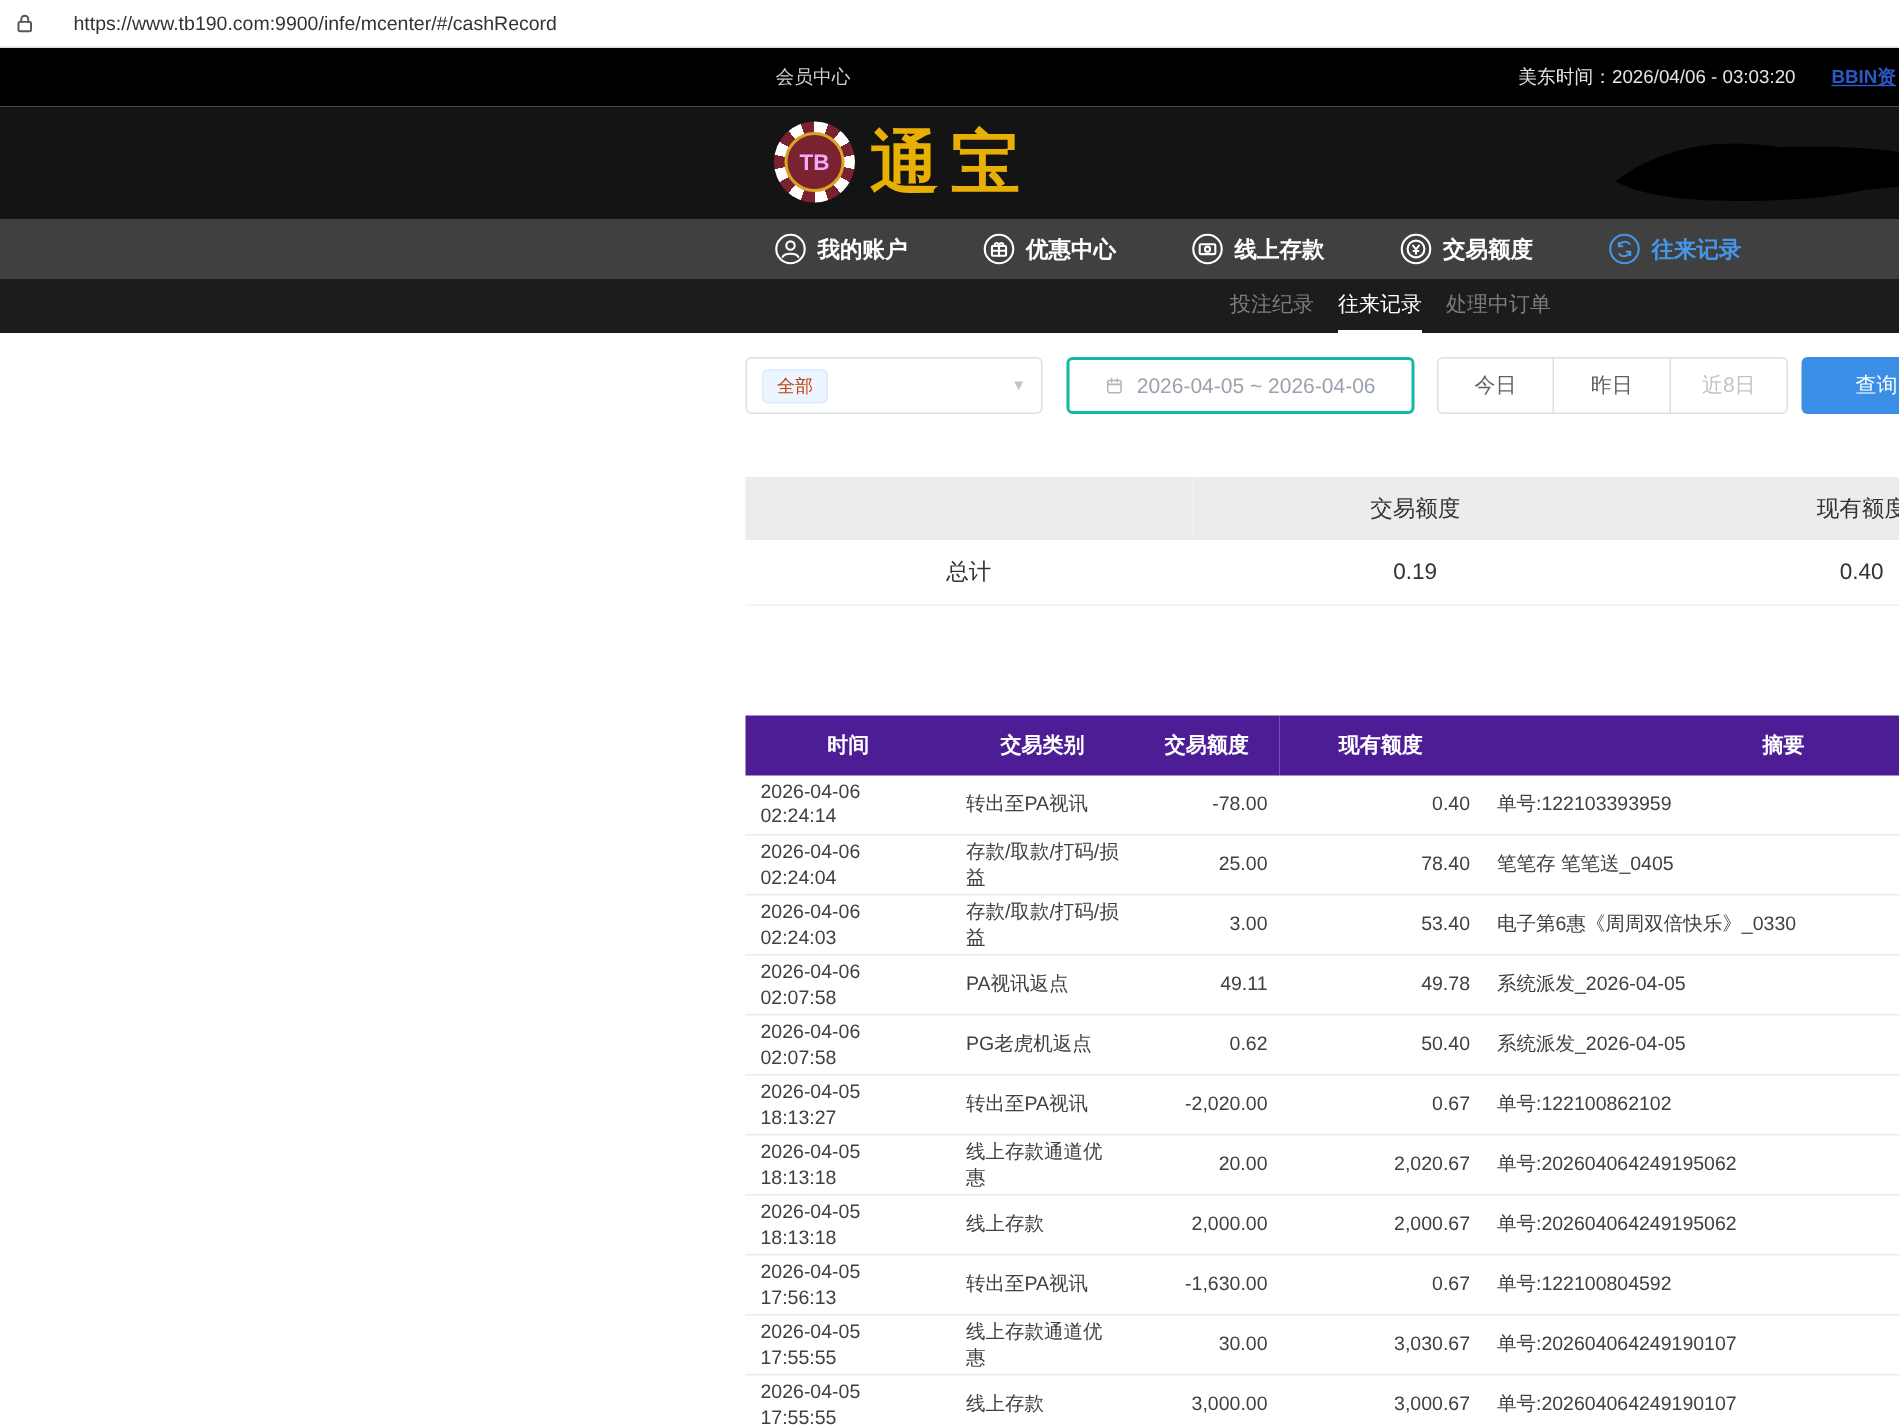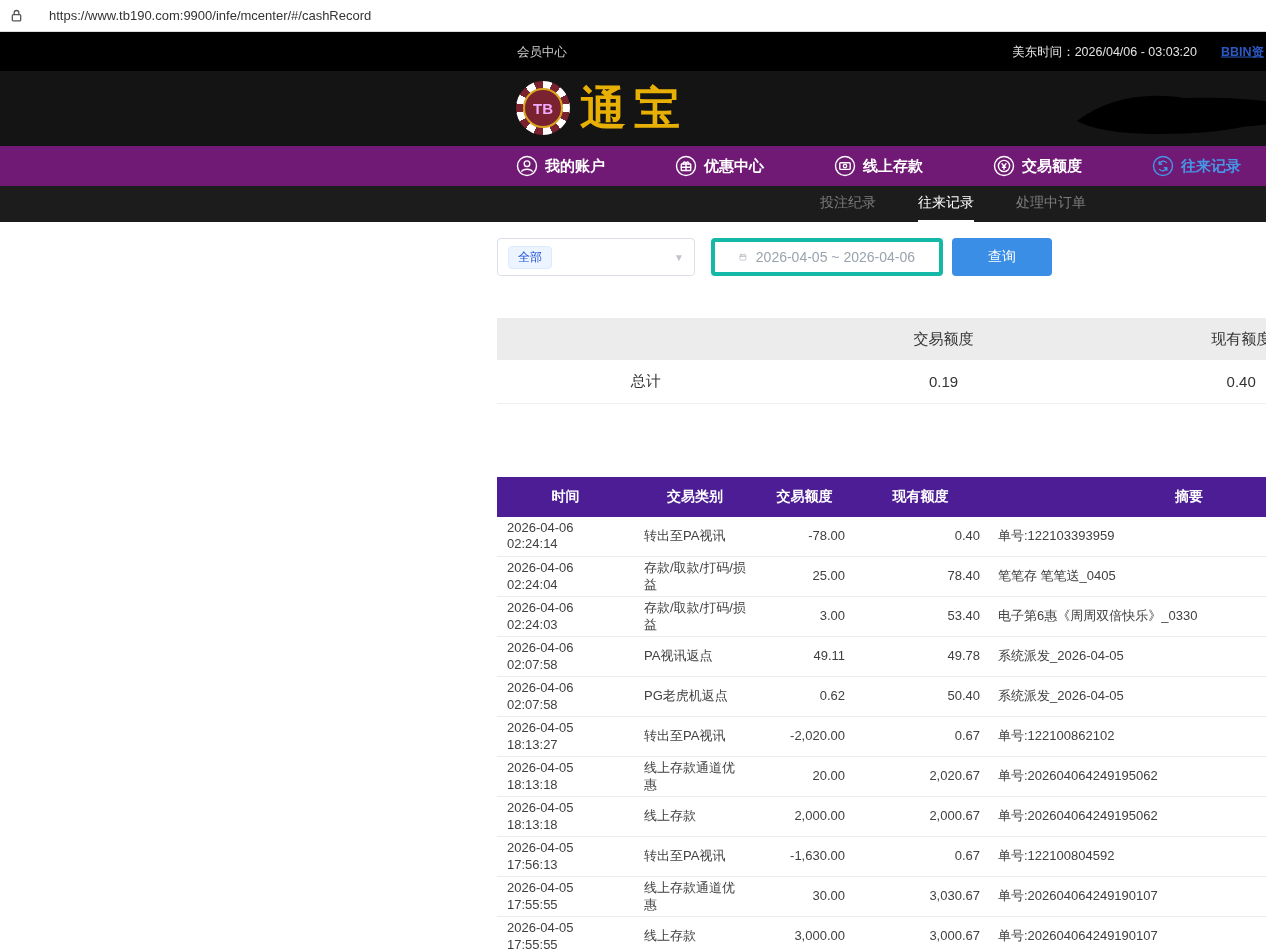--- a/index.html
+++ b/index.html
@@ -21,40 +21,40 @@
   .brand{height:75px;background:#141414;position:relative;}
   .logo{position:absolute;left:516px;top:10px;display:flex;align-items:center;gap:10px;}
   .chip{width:54px;height:54px;border-radius:50%;position:relative;
     background:repeating-conic-gradient(#fff 0 20deg,#7a2230 20deg 40deg);}
   .chip .inner{position:absolute;inset:7px;border-radius:50%;background:#7a2230;border:2px solid #d9a520;
     display:flex;align-items:center;justify-content:center;color:#f0abfc;font-weight:bold;font-size:15px;}
   .logo-text{font-family:"DejaVu Serif",serif;font-weight:bold;font-size:46px;color:#e8b004;letter-spacing:8px;line-height:1;}
   .scribble{position:absolute;right:-12px;top:18px;width:205px;height:52px;}
 
   
-  .main-nav{height:40px;background:#701a75;display:flex;padding-left:516px;gap:70px;}
+  .main-nav{height:40px;background:#404040;display:flex;padding-left:516px;gap:50px;}
   .nav-item{display:flex;align-items:center;gap:7px;color:#fff;font-size:15px;font-weight:bold;cursor:pointer;white-space:nowrap;}
   .nav-item.active{color:#4596e6;}
   .nicon{width:22px;height:22px;flex:0 0 22px;}
   .nicon *{fill:none;stroke:currentColor;stroke-width:1.4;stroke-linecap:round;stroke-linejoin:round;}
 
   
-  .sub-nav{height:36px;background:#1c1c1c;display:flex;align-items:stretch;padding-left:820px;gap:42px;}
+  .sub-nav{height:36px;background:#1c1c1c;display:flex;align-items:stretch;padding-left:820px;gap:16px;}
   .sub-item{display:flex;align-items:center;color:#7d7d7d;font-size:14px;cursor:pointer;border-bottom:2px solid transparent;white-space:nowrap;}
   .sub-item.active{color:#fff;border-bottom-color:#fff;}
 
   
   .content{position:absolute;left:497px;top:228px;width:900px;background:#fff;}
 
   .filters{margin-top:10px;display:flex;align-items:center;height:38px;}
   .select{width:198px;height:38px;border:1px solid #dcdfe6;border-radius:4px;display:flex;align-items:center;
     justify-content:space-between;padding:0 10px;background:#fff;cursor:pointer;}
-  .tag{background:#ecf5ff;border:1px solid #d9ecff;color:#1d4ed8;font-size:12px;padding:2px 9px;border-radius:4px;}
+  .tag{background:#ecf5ff;border:1px solid #d9ecff;color:#c2410c;font-size:12px;padding:2px 9px;border-radius:4px;}
   .caret{color:#c0c4cc;font-size:10px;}
-  .date-input{margin-left:16px;width:232px;height:38px;border:4px solid #14b8a6;border-radius:4px;display:flex;
+  .date-input{margin-left:16px;width:232px;height:38px;border:2px solid #14b8a6;border-radius:4px;display:flex;
     align-items:center;gap:9px;padding:0 24px;color:#9aa3ad;font-size:14px;cursor:pointer;background:#fff;white-space:nowrap;}
   .cal *{fill:none;stroke:#b0b6bd;stroke-width:1.4;stroke-linecap:round;}
   .btn-group{margin-left:15px;display:flex;}
   .qbtn{width:78px;height:38px;background:#fff;border:1px solid #dcdfe6;font-size:14px;color:#606266;cursor:pointer;
     display:flex;align-items:center;justify-content:center;font-family:inherit;}
   .qbtn:not(:first-child){border-left:none;}
   .qbtn:first-child{border-radius:4px 0 0 4px;}
   .qbtn:last-child{border-radius:0 4px 4px 0;color:#bfc4cc;}
   .search-btn{margin-left:9px;width:100px;height:38px;background:#3a8ee6;border:none;border-radius:4px;color:#fff;
     font-size:14px;cursor:pointer;font-family:inherit;}
@@ -156,20 +156,25 @@
       <span class="caret">▼</span>
     </div>
     <div class="date-input">
       <svg class="cal" width="16" height="16" viewBox="0 0 16 16">
         <rect x="2" y="3.5" width="12" height="11" rx="1.5"></rect>
         <path d="M2 7h12"></path>
         <path d="M5.5 2v2.8M10.5 2v2.8"></path>
       </svg>
       <span>2026-04-05 ~ 2026-04-06</span>
     </div>
+    <div class="btn-group">
+        <button class="qbtn">今日</button>
+        <button class="qbtn">昨日</button>
+        <button class="qbtn">近8日</button>
+      </div>
     <button class="search-btn">查询</button>
   </div>
 
   <table class="summary">
     <thead>
       <tr>
         <th></th>
         <th>交易额度</th>
         <th>现有额度</th>
       </tr>

